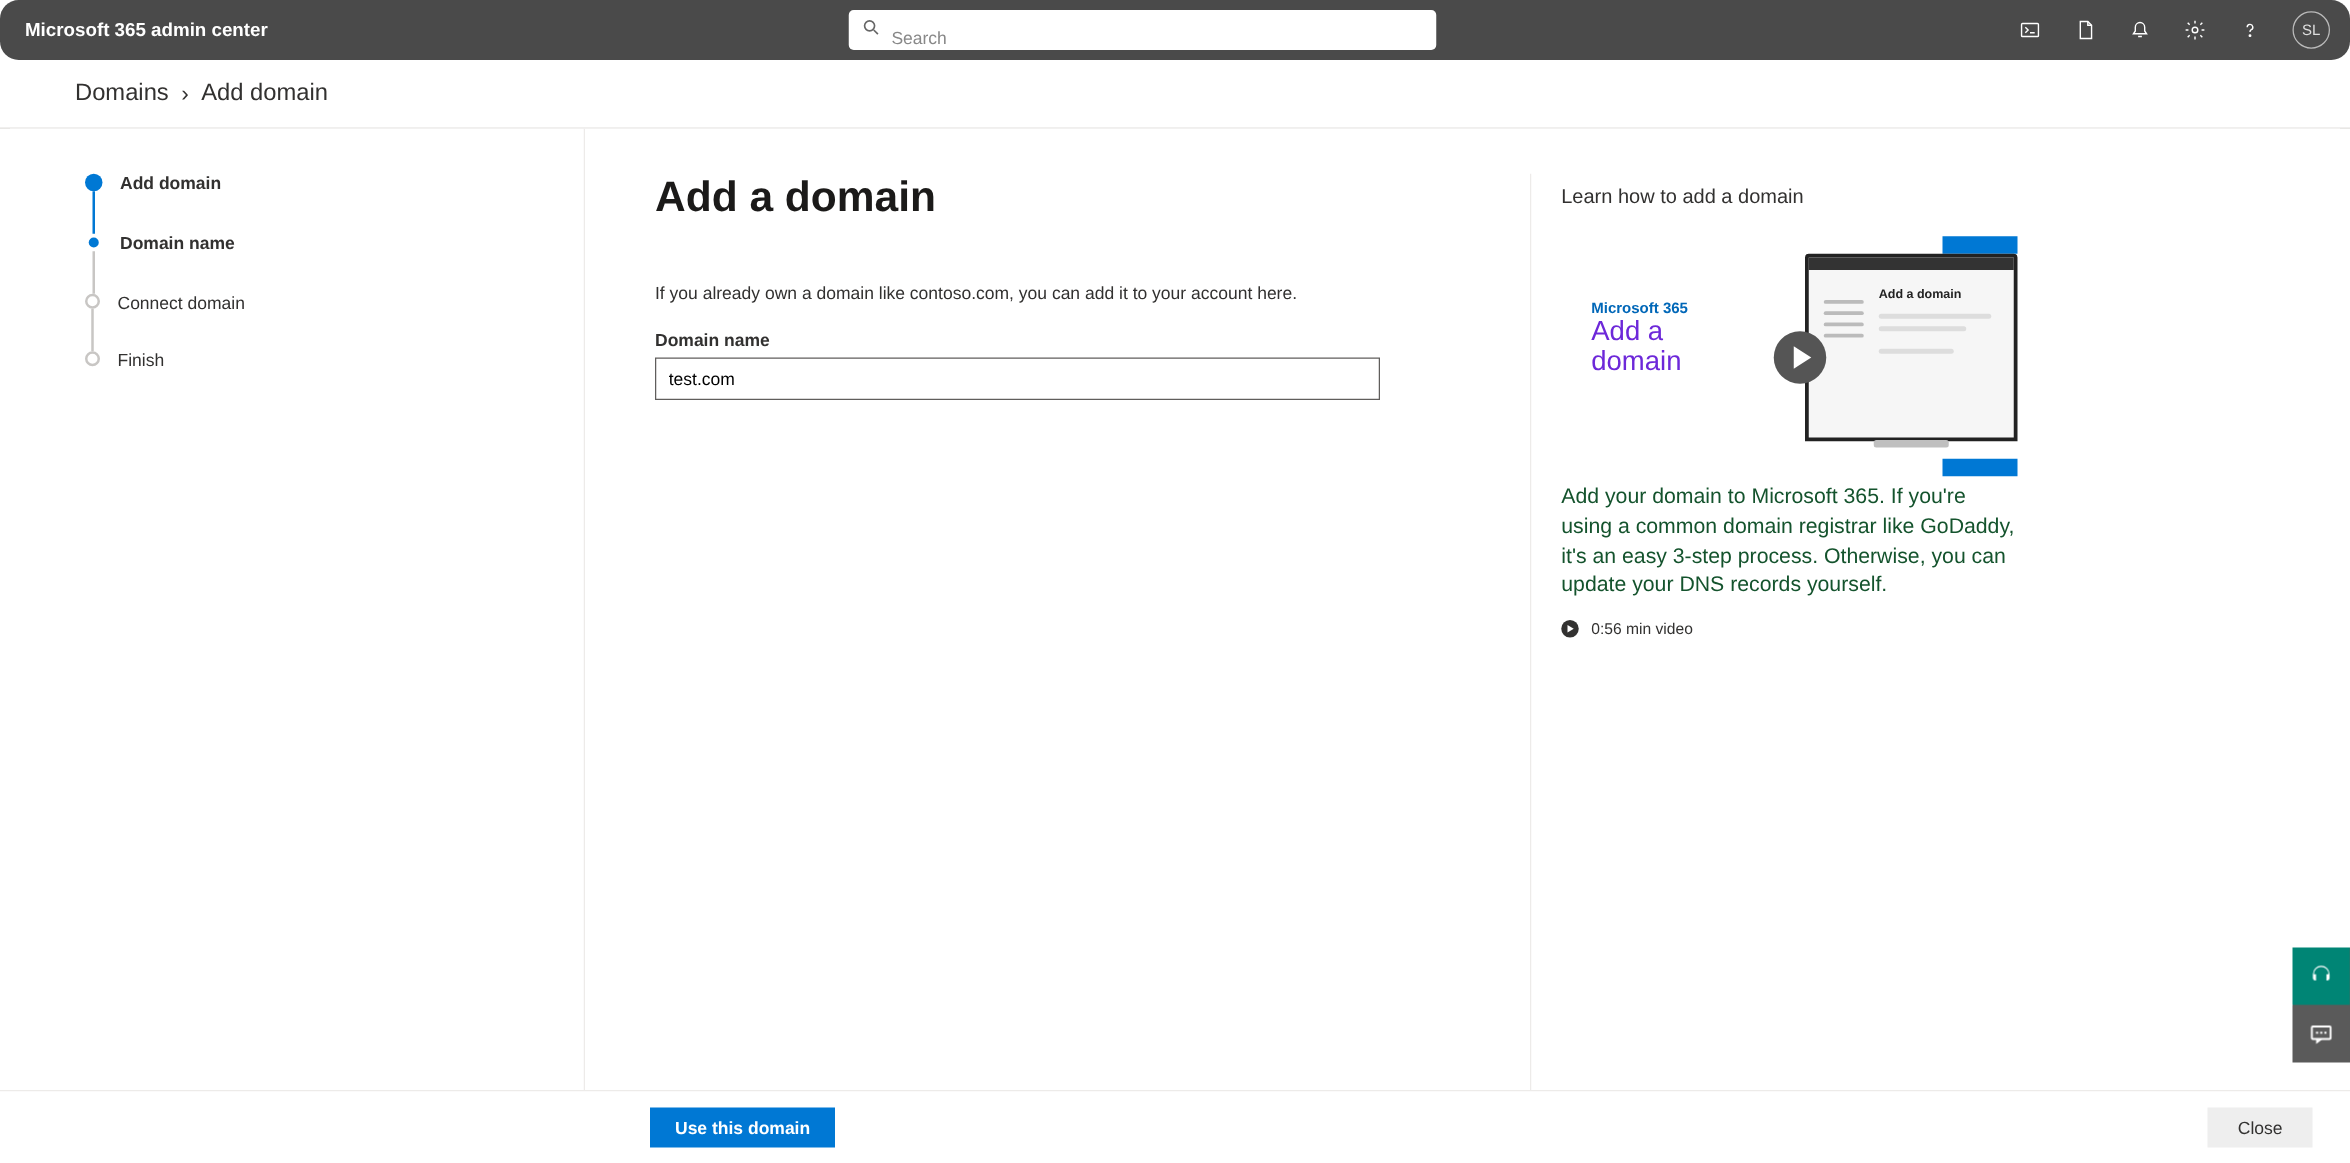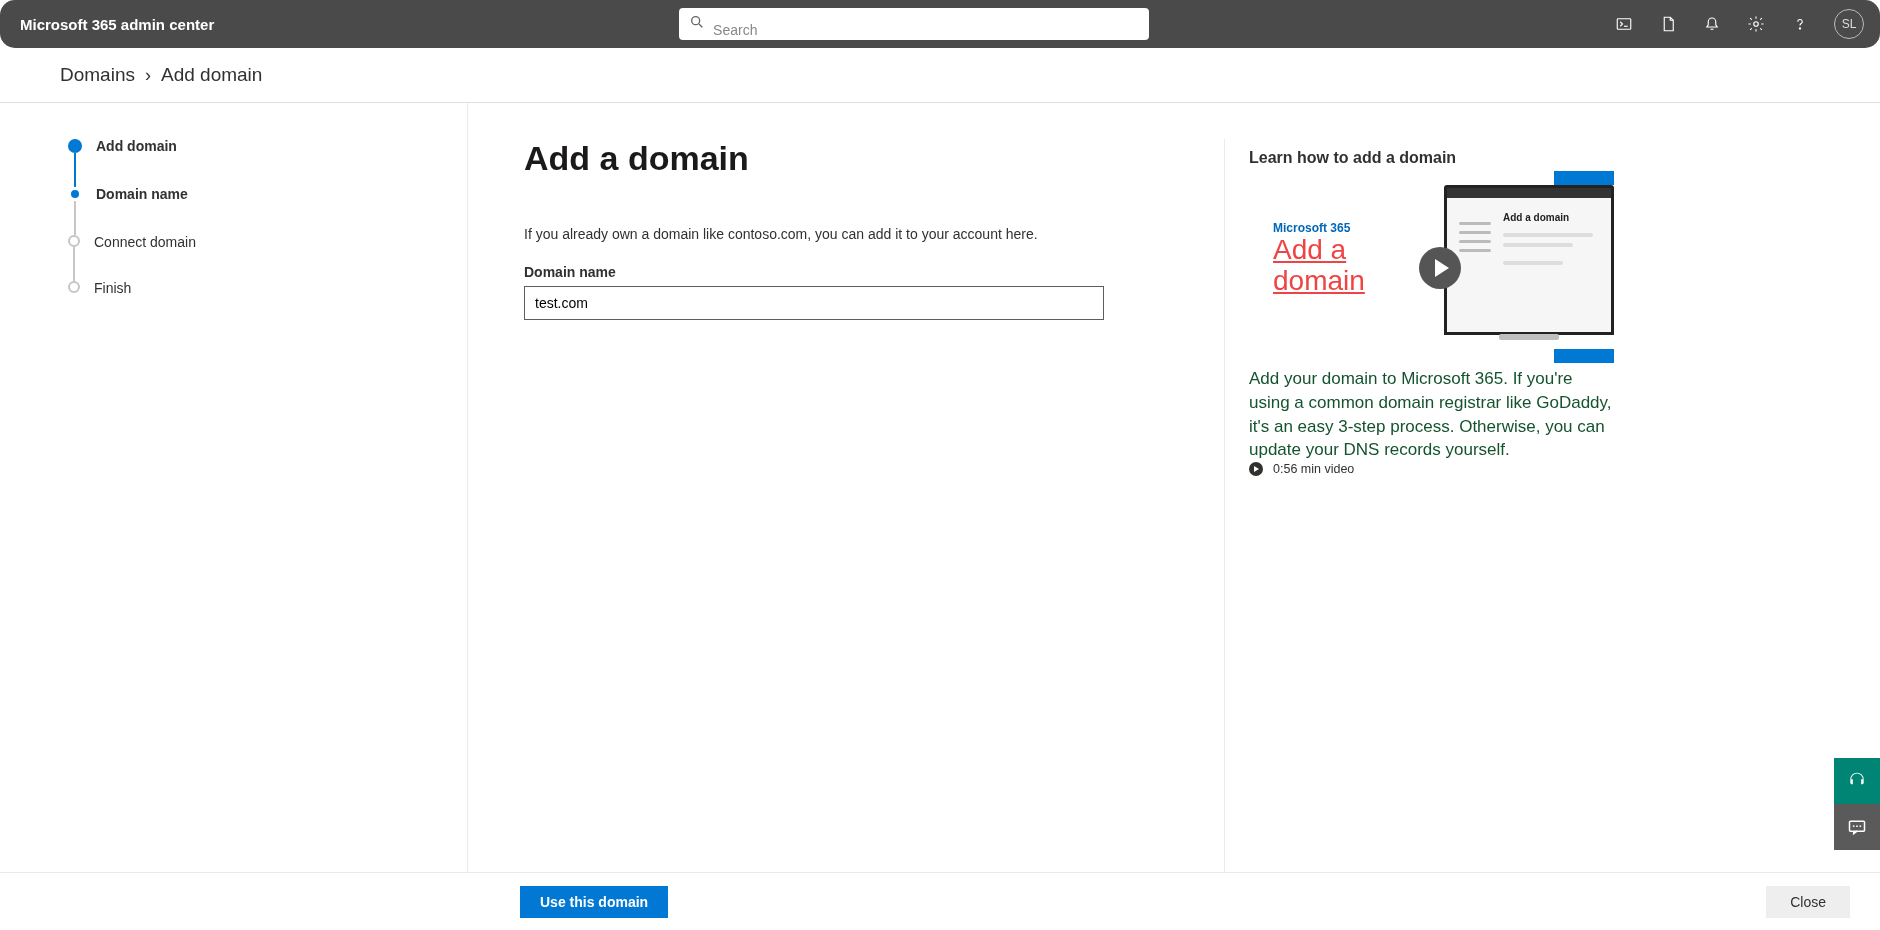--- a/index.html
+++ b/index.html
@@ -92,30 +92,30 @@
     font-size: 14px; outline: none;
   }
 
   
   .right-card {
     width: 390px;
     padding: 10px 0 20px 0;
     border-left: 1px solid #edebe9;
     padding-left: 24px;
   }
-  .right-card-title { font-size: 16px; font-weight: 700; }
+  .right-card-title { font-size: 16px; font-weight: 400; margin-bottom: 18px; }
   .video-thumb {
     height: 200px; position: relative; display: flex; align-items: center;
     cursor: pointer;
   }
   .video-left {
     position: absolute; left: 24px; top: 54px; z-index: 2;
   }
   .video-left .brand { font-size: 12px; color: #0067b8; font-weight: 600; }
-  .video-left .big { font-size: 28px; font-weight: 400; line-height: 1.1; color: #ef4444; text-decoration: underline; }
+  .video-left .big { font-size: 22px; font-weight: 400; line-height: 1.1; color: #6d28d9; }
   .video-accent1 { position: absolute; top: 4px; right: 0; width: 60px; height: 14px; background: #0078d4; z-index: 0;}
   .video-accent2 { position: absolute; bottom: 4px; right: 0; width: 60px; height: 14px; background: #0078d4; z-index: 0;}
   .video-monitor {
     position: absolute; right: 0; top: 18px; width: 170px; height: 150px;
     background: #f6f6f6; border: 3px solid #222; border-radius: 3px 3px 0 0;
   }
   .video-monitor-bar { height: 10px; background: #333; }
   .video-monitor-body { padding: 10px 10px 10px 10px; font-size: 8px; color: #555; }
   .video-monitor-body .m-title { font-weight: 600; font-size: 10px; color: #222; margin: 4px 0 10px 46px; }
   .video-monitor-body .m-line { height: 4px; background: #ddd; margin: 6px 0 0 46px; border-radius: 2px; }
@@ -125,21 +125,21 @@
   .play-btn {
     position: absolute; left: 170px; top: 80px; width: 42px; height: 42px; border-radius: 50%;
     background: #555; display: flex; align-items: center; justify-content: center; z-index: 3;
   }
   .play-btn::after {
     content: ""; border-left: 14px solid #fff; border-top: 9px solid transparent;
     border-bottom: 9px solid transparent; margin-left: 4px;
   }
 
   .right-desc { font-size: 17px; color: #14532d; line-height: 1.4; }
-  .video-meta { display: flex; align-items: center; gap: 10px; font-size: 12.5px; cursor: pointer; }
+  .video-meta { display: flex; align-items: center; gap: 10px; font-size: 12.5px; margin-top: 16px; cursor: pointer; }
   .video-meta .play-small {
     width: 14px; height: 14px; border-radius: 50%; background: #323130;
     display: flex; align-items: center; justify-content: center;
   }
   .video-meta .play-small::after {
     content: ""; border-left: 5px solid #fff; border-top: 3px solid transparent;
     border-bottom: 3px solid transparent; margin-left: 1px;
   }
 
   

